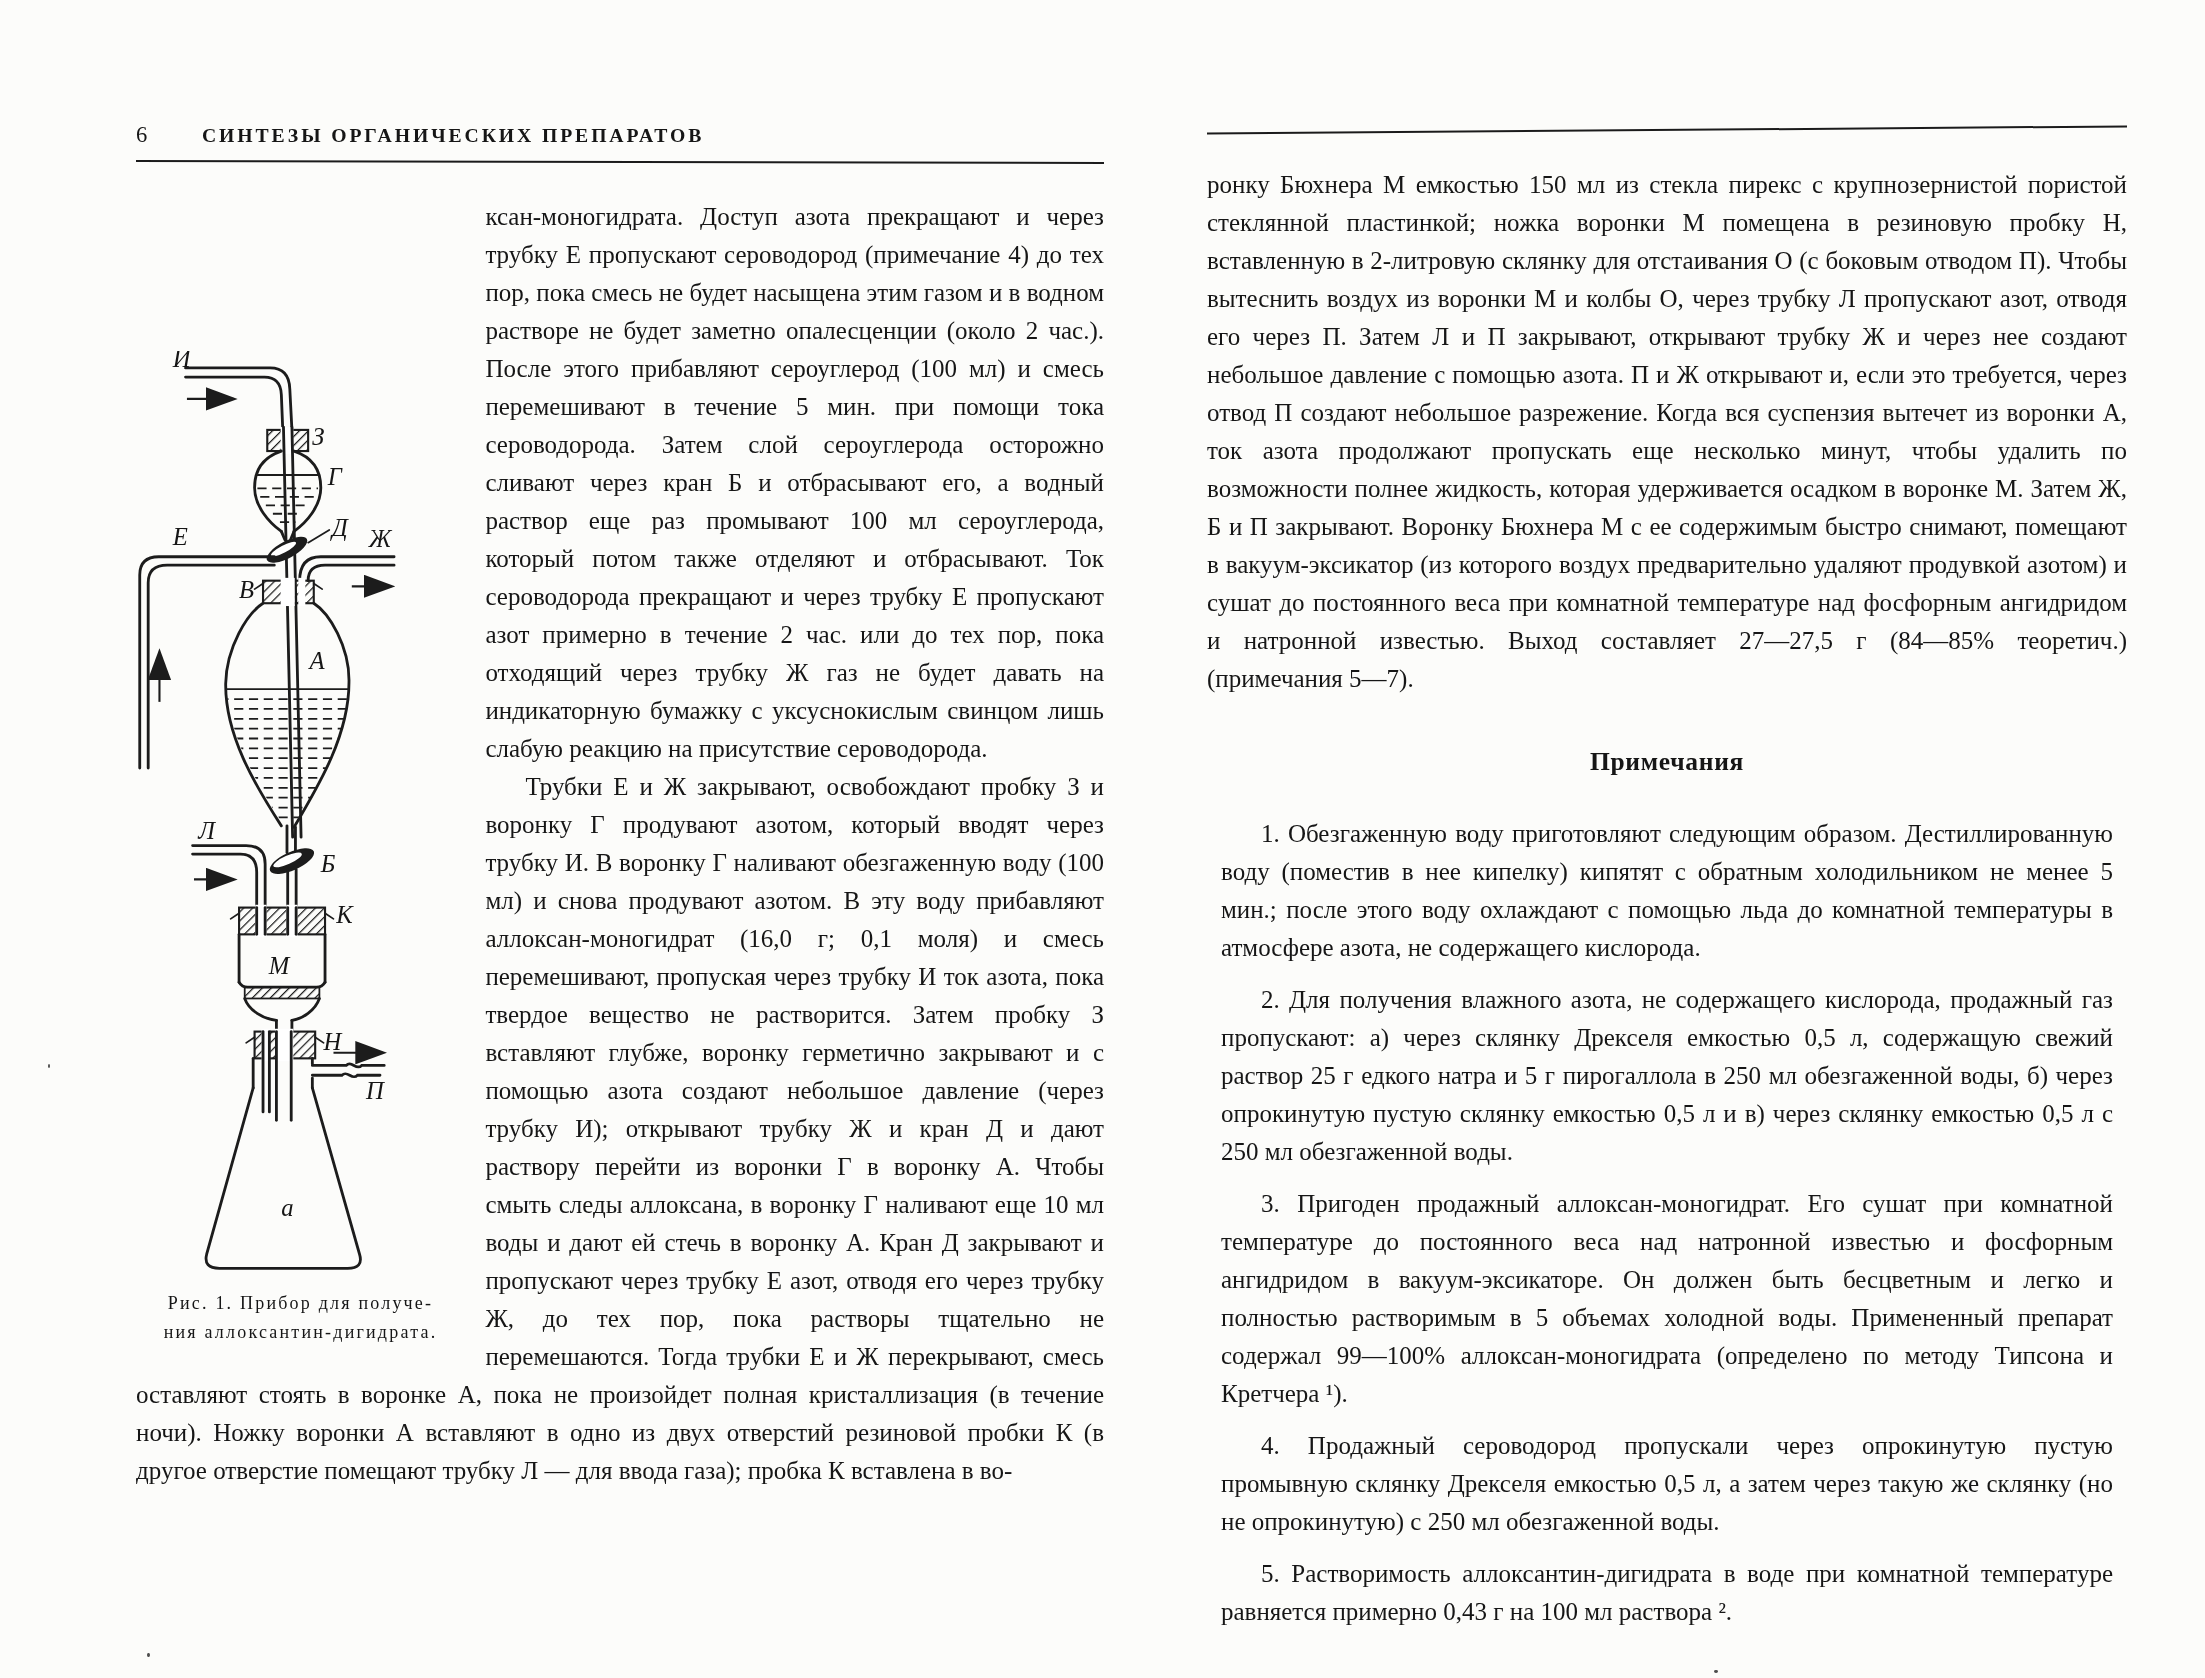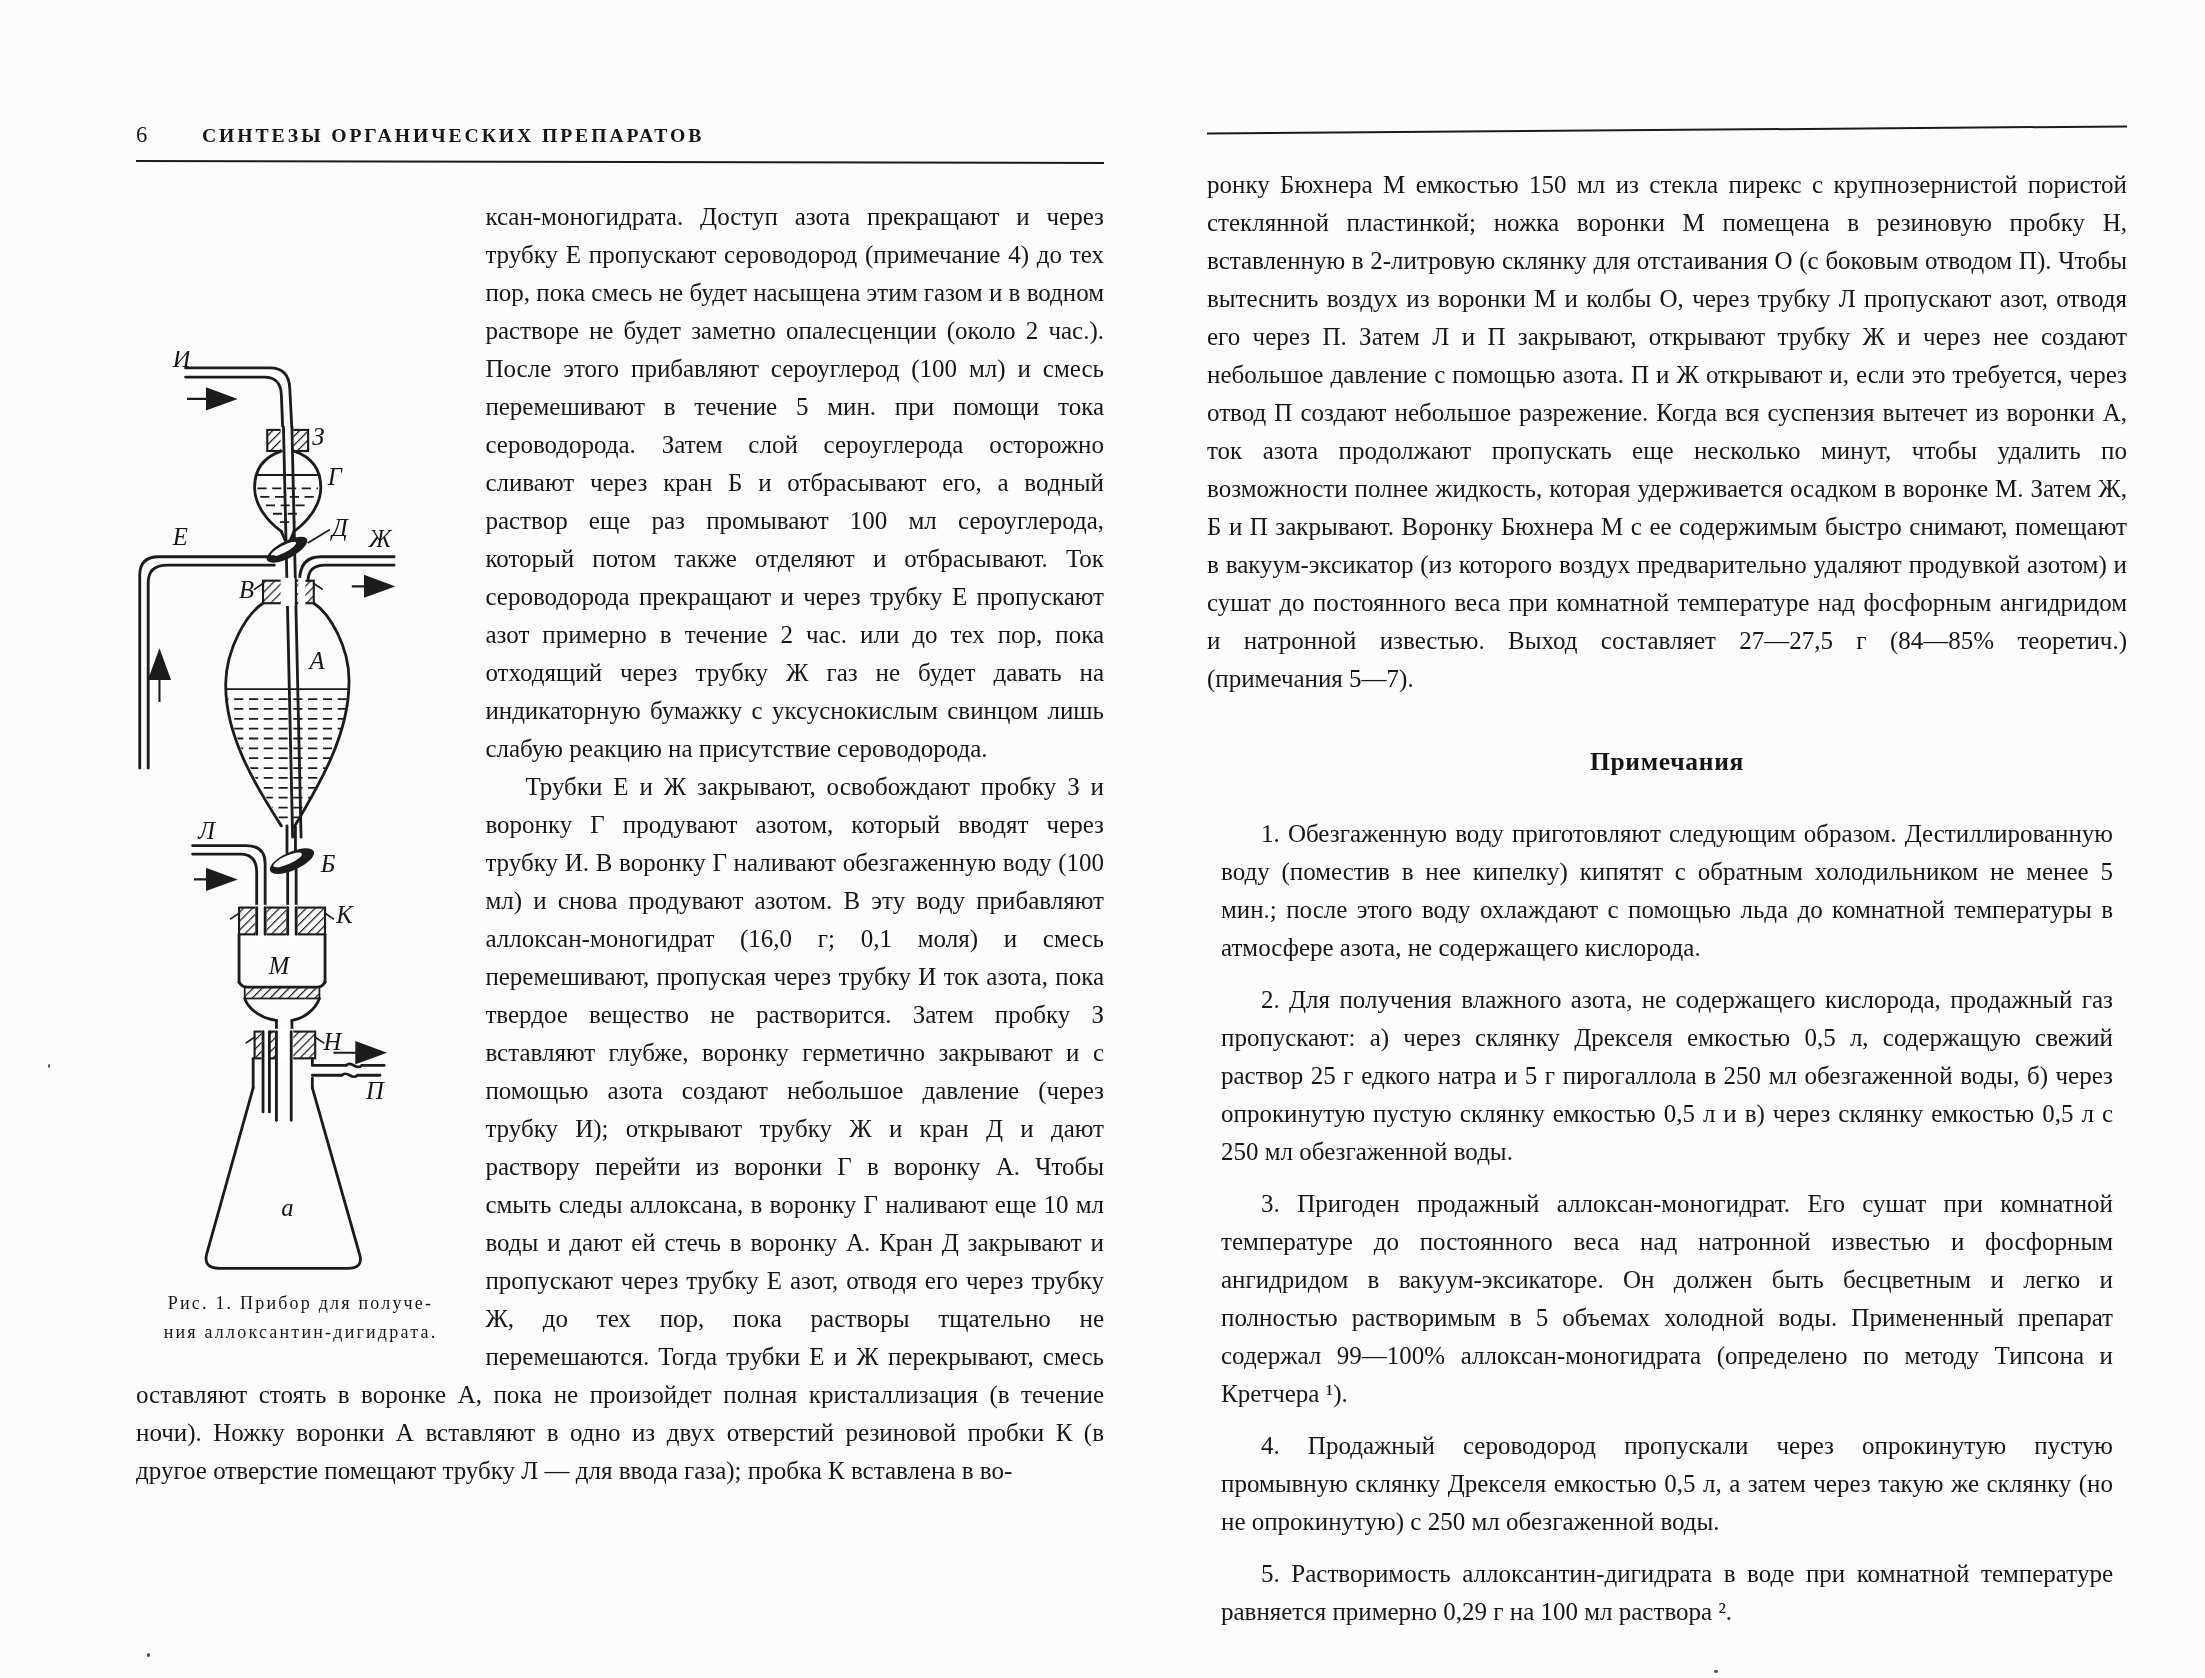--- a/index.html
+++ b/index.html
@@ -237,21 +237,21 @@
   <div class="bodytext">
     <p>ронку Бюхнера М емкостью 150 мл из стекла пирекс с крупнозернистой пористой стеклянной пластинкой; ножка воронки М помещена в резиновую пробку Н, вставленную в 2-литровую склянку для отстаивания О (с боковым отводом П). Чтобы вытеснить воздух из воронки М и колбы О, через трубку Л пропускают азот, отводя его через П. Затем Л и П закрывают, открывают трубку Ж и через нее создают небольшое давление с помощью азота. П и Ж открывают и, если это требуется, через отвод П создают небольшое разрежение. Когда вся суспензия вытечет из воронки А, ток азота продолжают пропускать еще несколько минут, чтобы удалить по возможности полнее жидкость, которая удерживается осадком в воронке М. Затем Ж, Б и П закрывают. Воронку Бюхнера М с ее содержимым быстро снимают, помещают в вакуум-эксикатор (из которого воздух предварительно удаляют продувкой азотом) и сушат до постоянного веса при комнатной температуре над фосфорным ангидридом и натронной известью. Выход составляет 27—27,5 г (84—85% теоретич.) (примечания 5—7).</p>
 
     <div class="noteshead">Примечания</div>
 
     <div class="notes">
       <p>1. Обезгаженную воду приготовляют следующим образом. Дестиллированную воду (поместив в нее кипелку) кипятят с обратным холодильником не менее 5 мин.; после этого воду охлаждают с помощью льда до комнатной температуры в атмосфере азота, не содержащего кислорода.</p>
       <p>2. Для получения влажного азота, не содержащего кислорода, продажный газ пропускают: а) через склянку Дрекселя емкостью 0,5 л, содержащую свежий раствор 25 г едкого натра и 5 г пирогаллола в 250 мл обезгаженной воды, б) через опрокинутую пустую склянку емкостью 0,5 л и в) через склянку емкостью 0,5 л с 250 мл обезгаженной воды.</p>
       <p>3. Пригоден продажный аллоксан-моногидрат. Его сушат при комнатной температуре до постоянного веса над натронной известью и фосфорным ангидридом в вакуум-эксикаторе. Он должен быть бесцветным и легко и полностью растворимым в 5 объемах холодной воды. Примененный препарат содержал 99—100% аллоксан-моногидрата (определено по методу Типсона и Кретчера ¹).</p>
       <p>4. Продажный сероводород пропускали через опрокинутую пустую промывную склянку Дрекселя емкостью 0,5 л, а затем через такую же склянку (но не опрокинутую) с 250 мл обезгаженной воды.</p>
-      <p>5. Растворимость аллоксантин-дигидрата в воде при комнатной температуре равняется примерно 0,29 г на 100 мл раствора ².</p>
+      <p>5. Растворимость аллоксантин-дигидрата в воде при комнатной температуре равняется примерно 0,43 г на 100 мл раствора ².</p>
     </div>
   </div>
 </div>
 
 <div class="speck" style="left:147px;top:1653px;width:2.9px;height:4.4px;"></div>
 <div class="speck" style="left:1714px;top:1670px;width:3.6px;height:2.9px;"></div>
 <div class="speck" style="left:48px;top:1064px;width:2.2px;height:4.4px;"></div>
 
 
 </body></html>

